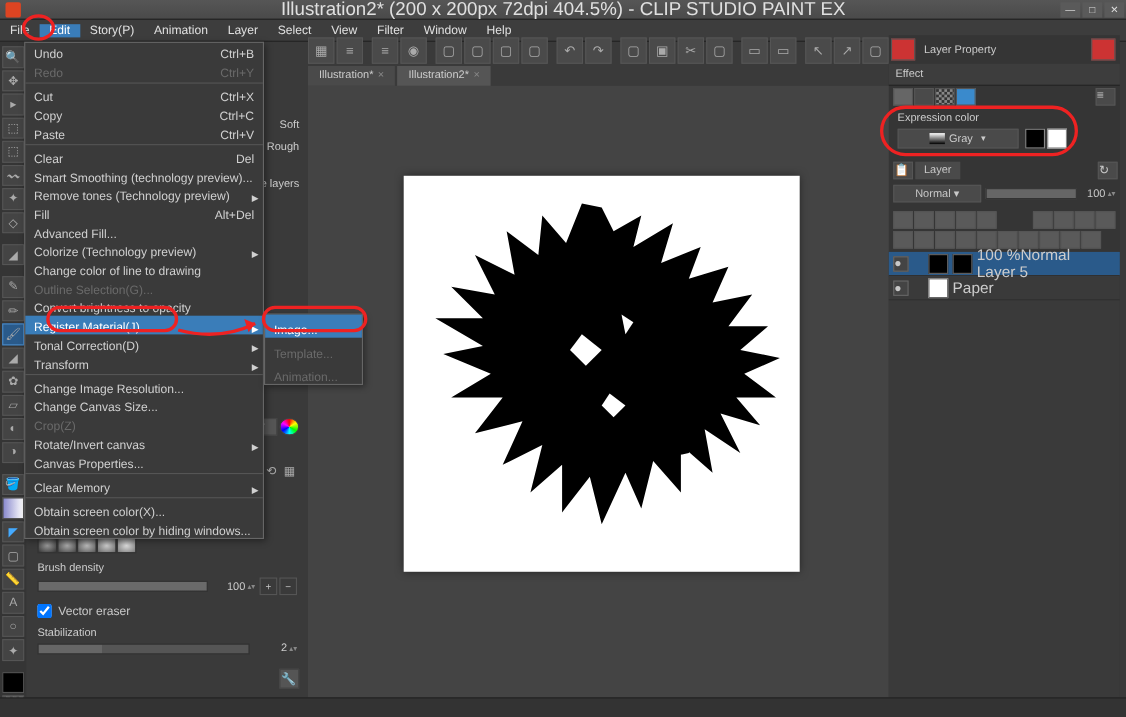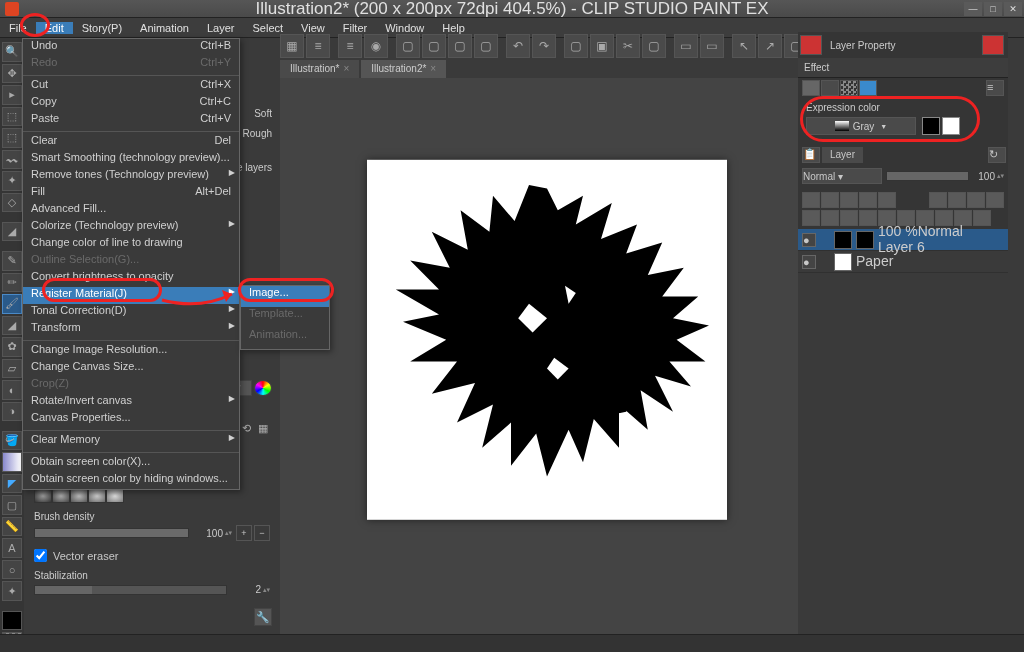--- a/index.html
+++ b/index.html
@@ -9,21 +9,21 @@
 .title-text{color:#e0e0e0;font-size:17px}
 .csp-logo{position:absolute;left:5px;width:14px;height:14px;background:#d42;border-radius:2px}
 .win-btns{position:absolute;right:2px;display:flex;gap:2px}
 .win-btns div{width:18px;height:14px;background:#5a5a5a;display:flex;align-items:center;justify-content:center;color:#ddd;font-size:9px}
 
 .menubar{height:20px;background:#3d3d3d;display:flex;align-items:center;border-bottom:1px solid #222}
 .menu-item{padding:0 9px;display:flex;align-items:center;color:#e0e0e0;cursor:default}
 .menu-item.active{background:#3a7db9;color:#fff}
 
 .dropdown{position:absolute;left:22px;top:38px;width:218px;background:#3a3a3a;border:1px solid #666;box-shadow:2px 2px 6px rgba(0,0,0,.4);z-index:100}
-.menu-row{height:17px;display:flex;align-items:flex-start;padding:0 8px;color:#d0d0d0;position:relative}
+.menu-row{height:17px;display:flex;align-items:flex-end;padding:0 8px;color:#d0d0d0;position:relative}
 .menu-row.disabled{color:#6a6a6a}
 .menu-row.selected{background:#3a7db9;color:#fff}
 .menu-row.sep{height:1px;background:#555;margin:2px 0;padding:0}
 .menu-short{position:absolute;right:8px;color:inherit}
 .menu-arrow{position:absolute;right:4px;font-size:8px}
 .submenu{position:absolute;left:240px;top:38px;width:90px;background:#3a3a3a;border:1px solid #666;box-shadow:2px 2px 6px rgba(0,0,0,.4);z-index:101;transform:translateY(247px)}
 .submenu .menu-row{height:21px}
 
 .main-toolbar{position:absolute;left:280px;top:32px;height:28px;display:flex;align-items:center;gap:2px}
 .tool-btn{width:24px;height:24px;background:#4a4a4a;border:1px solid #555;display:flex;align-items:center;justify-content:center;color:#aaa;font-size:12px}
@@ -49,21 +49,21 @@
 
 .canvas-area{position:absolute;left:280px;right:210px;top:60px;bottom:18px;background:#444}
 .canvas-tabs{height:18px;background:#3a3a3a;display:flex;align-items:center}
 .ctab{padding:0 10px;height:18px;line-height:18px;background:#4a4a4a;margin-right:2px;font-size:10px;color:#ccc;position:relative}
 .ctab.active{background:#555}
 .ctab span.x{margin-left:4px;color:#888}
 .artboard{position:absolute;left:50%;top:50%;width:360px;height:360px;transform:translate(-50%,-52%);background:#fff;box-shadow:0 0 8px rgba(0,0,0,.5)}
 .splat{width:100%;height:100%}
 
 
-.right{position:absolute;right:16px;top:32px;width:210px;bottom:18px;background:#353535;display:flex;flex-direction:column}
+.right{position:absolute;right:6px;top:32px;width:210px;bottom:18px;background:#353535;display:flex;flex-direction:column}
 .r-tabs{height:26px;display:flex;align-items:center;padding:2px}
 .r-icon{width:22px;height:20px;background:#4a4a4a;margin-right:2px;border:1px solid #555}
 .panel-hdr{height:20px;background:#3d3d3d;display:flex;align-items:center;padding:0 6px;font-size:10px;color:#ccc;border-bottom:1px solid #222}
 .effect-bar{display:flex;padding:2px 4px;gap:1px}
 .ef{width:18px;height:16px;border:1px solid #555;background:#5a5a5a}
 .expr{padding:4px 8px 10px;font-size:10px}
 .expr-lbl{color:#ccc;margin-bottom:4px}
 .expr-sel{display:flex;align-items:center}
 .expr-dd{width:110px;height:18px;background:#4a4a4a;border:1px solid #555;display:flex;align-items:center;justify-content:center;color:#ccc;font-size:10px;margin-right:4px}
 .sw{width:18px;height:18px;border:1px solid #888;margin-left:2px}
@@ -374,21 +374,21 @@
       <div class="sw" style="background:#fff"></div>
     </div>
   </div>
   <div style="height:20px;display:flex;align-items:center;padding:0 4px">
     <div style="width:18px;height:16px;background:#4a4a4a;border:1px solid #555;margin-right:2px">📋</div>
     <div style="padding:0 8px;background:#4a4a4a;height:16px;line-height:16px;font-size:10px">Layer</div>
     <div style="position:absolute;right:2px;width:18px;height:16px;background:#4a4a4a;border:1px solid #555">↻</div>
   </div>
   <div class="layer-ctrl">
     <div class="row">
-      <div style="width:80px;height:16px;background:#4a4a4a;border:1px solid #555;text-align:left;font-size:10px;line-height:16px"><span>Normal</span> ▾</div>
+      <div style="width:80px;height:16px;background:#4a4a4a;border:1px solid #555;text-align:center;font-size:10px;line-height:16px"><span>Normal</span> ▾</div>
       <div style="flex:1;margin:0 4px;height:10px;background:#666;border:1px solid #333"></div>
       <div style="width:22px;font-size:10px;text-align:right">100</div>
       <div class="arrows">▴▾</div>
     </div>
     <div style="display:flex;gap:1px;margin-top:2px">
       <div class="ef"></div>
       <div class="ef"></div>
       <div class="ef"></div>
       <div class="ef"></div>
       <div class="ef"></div>
@@ -412,21 +412,21 @@
     </div>
   </div>
   <div class="layer-pnl">
     <div class="layer-row sel">
       <div class="eye">●</div>
       <div style="width:14px"></div>
       <div class="thumb blk"></div>
       <div class="thumb" style="background:#000"></div>
       <div class="lyr-txt">
           <div>100 %Normal</div>
-          <div>Layer 6</div>
+          <div>Layer 5</div>
         </div>
     </div>
     <div class="layer-row">
       <div class="eye">●</div>
       <div style="width:14px"></div>
       <div class="thumb"></div>
       <div class="lyr-txt">
           <div>Paper</div>
         </div>
     </div>

